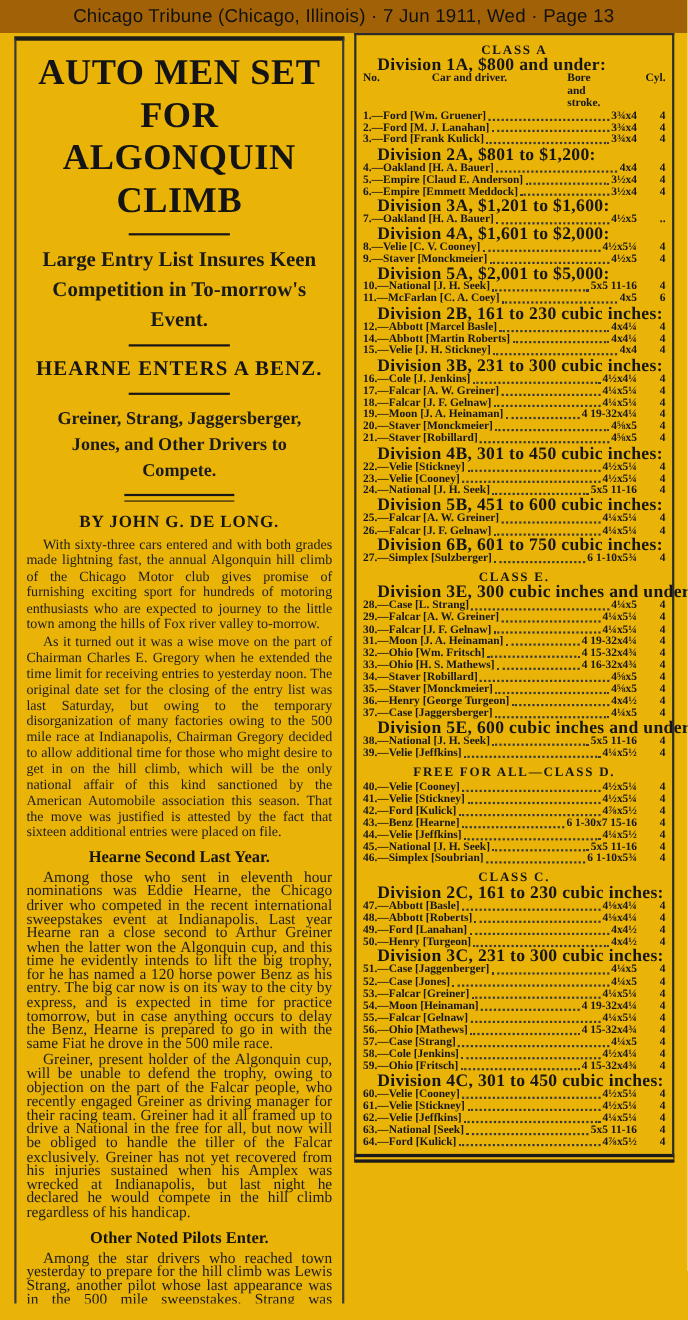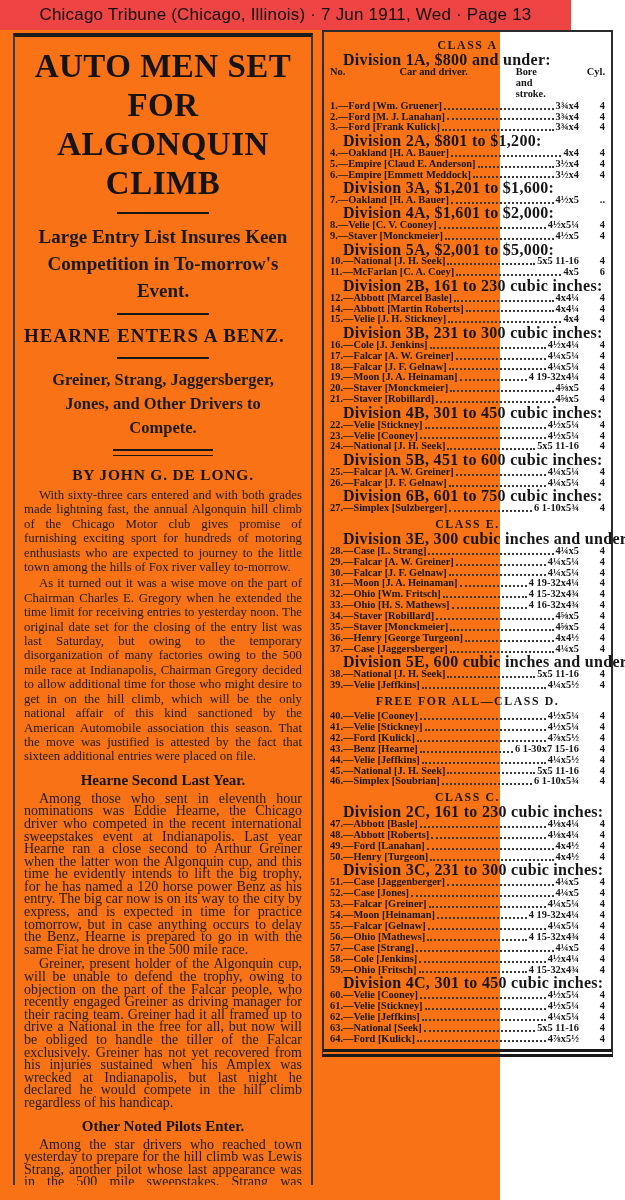--- a/index.html
+++ b/index.html
@@ -4,29 +4,29 @@
 <style>
   html,body{margin:0;padding:0;}
   body{
     width:625px;height:1200px;overflow:hidden;position:relative;
     background:#ffffff;
     font-family:"Liberation Serif", serif;
     color:#181818;
   }
   
   .source-strip{
-    position:absolute;left:0;top:0;width:571px;height:30px;
-    background:#ef4444;display:flex;align-items:center;justify-content:center;
+    position:absolute;left:0;top:0;width:625px;height:30px;
+    background:#a16207;display:flex;align-items:center;justify-content:center;
     font-family:"Liberation Sans", sans-serif;
     font-size:17px;color:#111;letter-spacing:.2px;white-space:nowrap;
   }
   
   .scan{
-    position:absolute;left:0;top:30px;width:500px;height:1170px;
-    background:#f97316;
+    position:absolute;left:0;top:30px;width:625px;height:1170px;
+    background:#eab308;
     background-image:radial-gradient(ellipse at 50% 40%, #f3f2ef 0%, #edecdea 70%, #e9e7e2 100%);
   }
   
   .left-col{
     position:absolute;left:13px;top:3px;width:300px;height:1152px;
     border-top:4px solid #1c1c1c;border-left:2px solid #3a3a3a;border-right:2px solid #3a3a3a;
     padding:8px 9px 0 9px;box-sizing:border-box;overflow:hidden;
     background:transparent;
   }
   .headline{
@@ -34,21 +34,21 @@
     letter-spacing:.5px;color:#141414;margin-top:2px;
     font-family:"Liberation Serif", serif;
   }
   .rule{width:92px;border-top:2px solid #171717;margin:9px auto 9px auto;height:0;}
   .rule.double{border-top:2px solid #171717;border-bottom:1px solid #171717;height:4px;width:100px;}
   .deck1{
     text-align:center;font-weight:bold;font-size:19px;line-height:27px;
     color:#1a1a1a;padding:0 4px;
   }
   .crosshead{
-    text-align:left;font-weight:bold;font-size:19px;line-height:24px;
+    text-align:center;font-weight:bold;font-size:19px;line-height:24px;
     letter-spacing:1px;color:#161616;
   }
   .deck2{
     text-align:center;font-weight:bold;font-size:16.5px;line-height:24px;color:#1b1b1b;padding:0 6px;
   }
   .byline{
     text-align:center;font-weight:bold;font-size:15.5px;line-height:20px;
     letter-spacing:.8px;margin-bottom:3px;color:#151515;
   }
   .para{
@@ -70,21 +70,21 @@
   .class-heading{
     text-align:center;font-weight:bold;font-size:11.8px;line-height:13px;
     letter-spacing:1.6px;margin:4px 0 3px 0;
   }
   .division-heading{
     font-weight:bold;padding-left:13px;margin-top:2.5px;margin-bottom:1px;
     font-size:16px;letter-spacing:.3px;white-space:nowrap;
   }
   .cols{display:flex;font-weight:bold;margin-bottom:1px;gap:41px;}
   .ch-no{width:32px;}
-  .ch-car{width:122px;text-align:center;}
+  .ch-car{width:122px;}
   .ch-bore{flex:1;}
   .ch-cyl{width:26px;text-align:right;}
   .entry{display:flex;align-items:flex-end;font-weight:bold;white-space:nowrap;}
   .entry .label{flex:0 0 auto;}
   .entry .dots{flex:1 1 auto;min-width:8px;border-bottom:2px dotted #3a3a3a;margin:0 2px 2px 2px;}
   .entry .bore{flex:0 0 auto;}
   .entry .cyl{flex:0 0 auto;width:26px;text-align:right;}
 </style>
 </head>
 <body>

